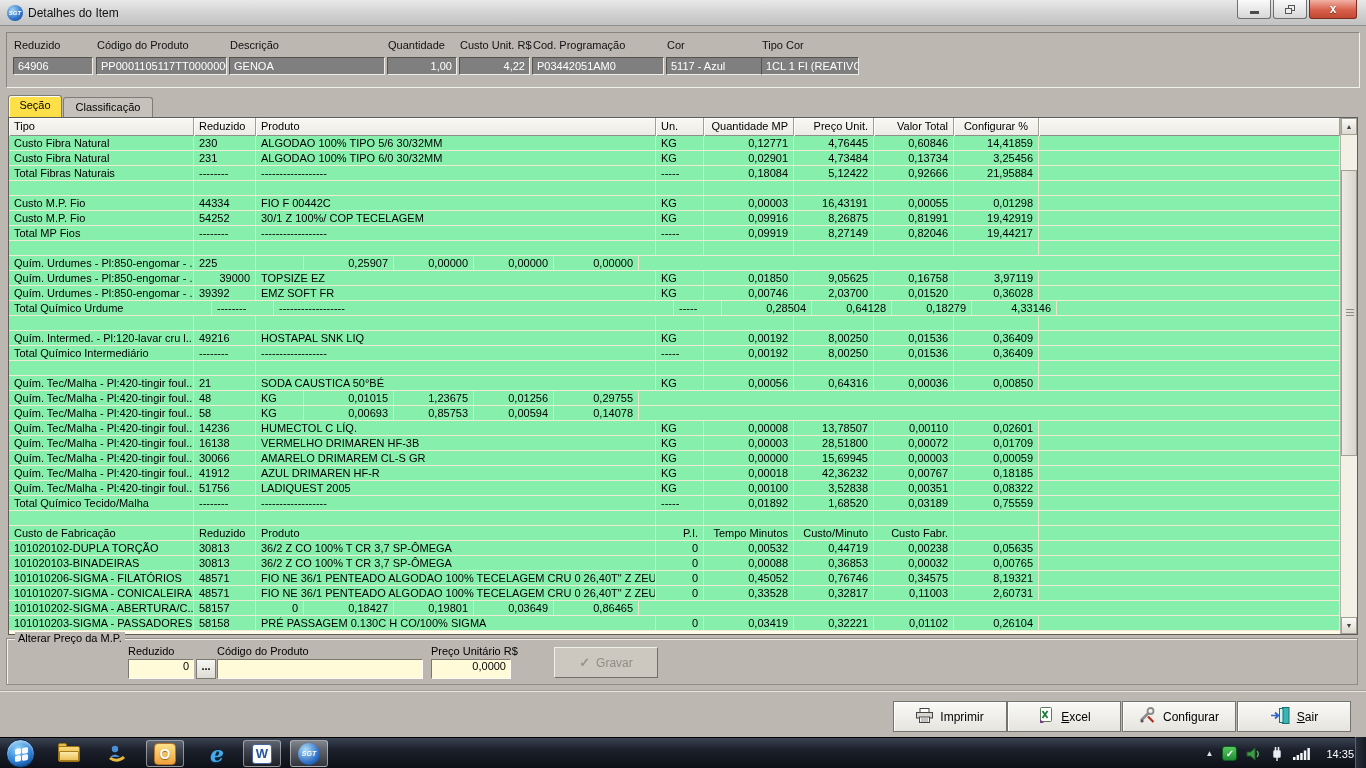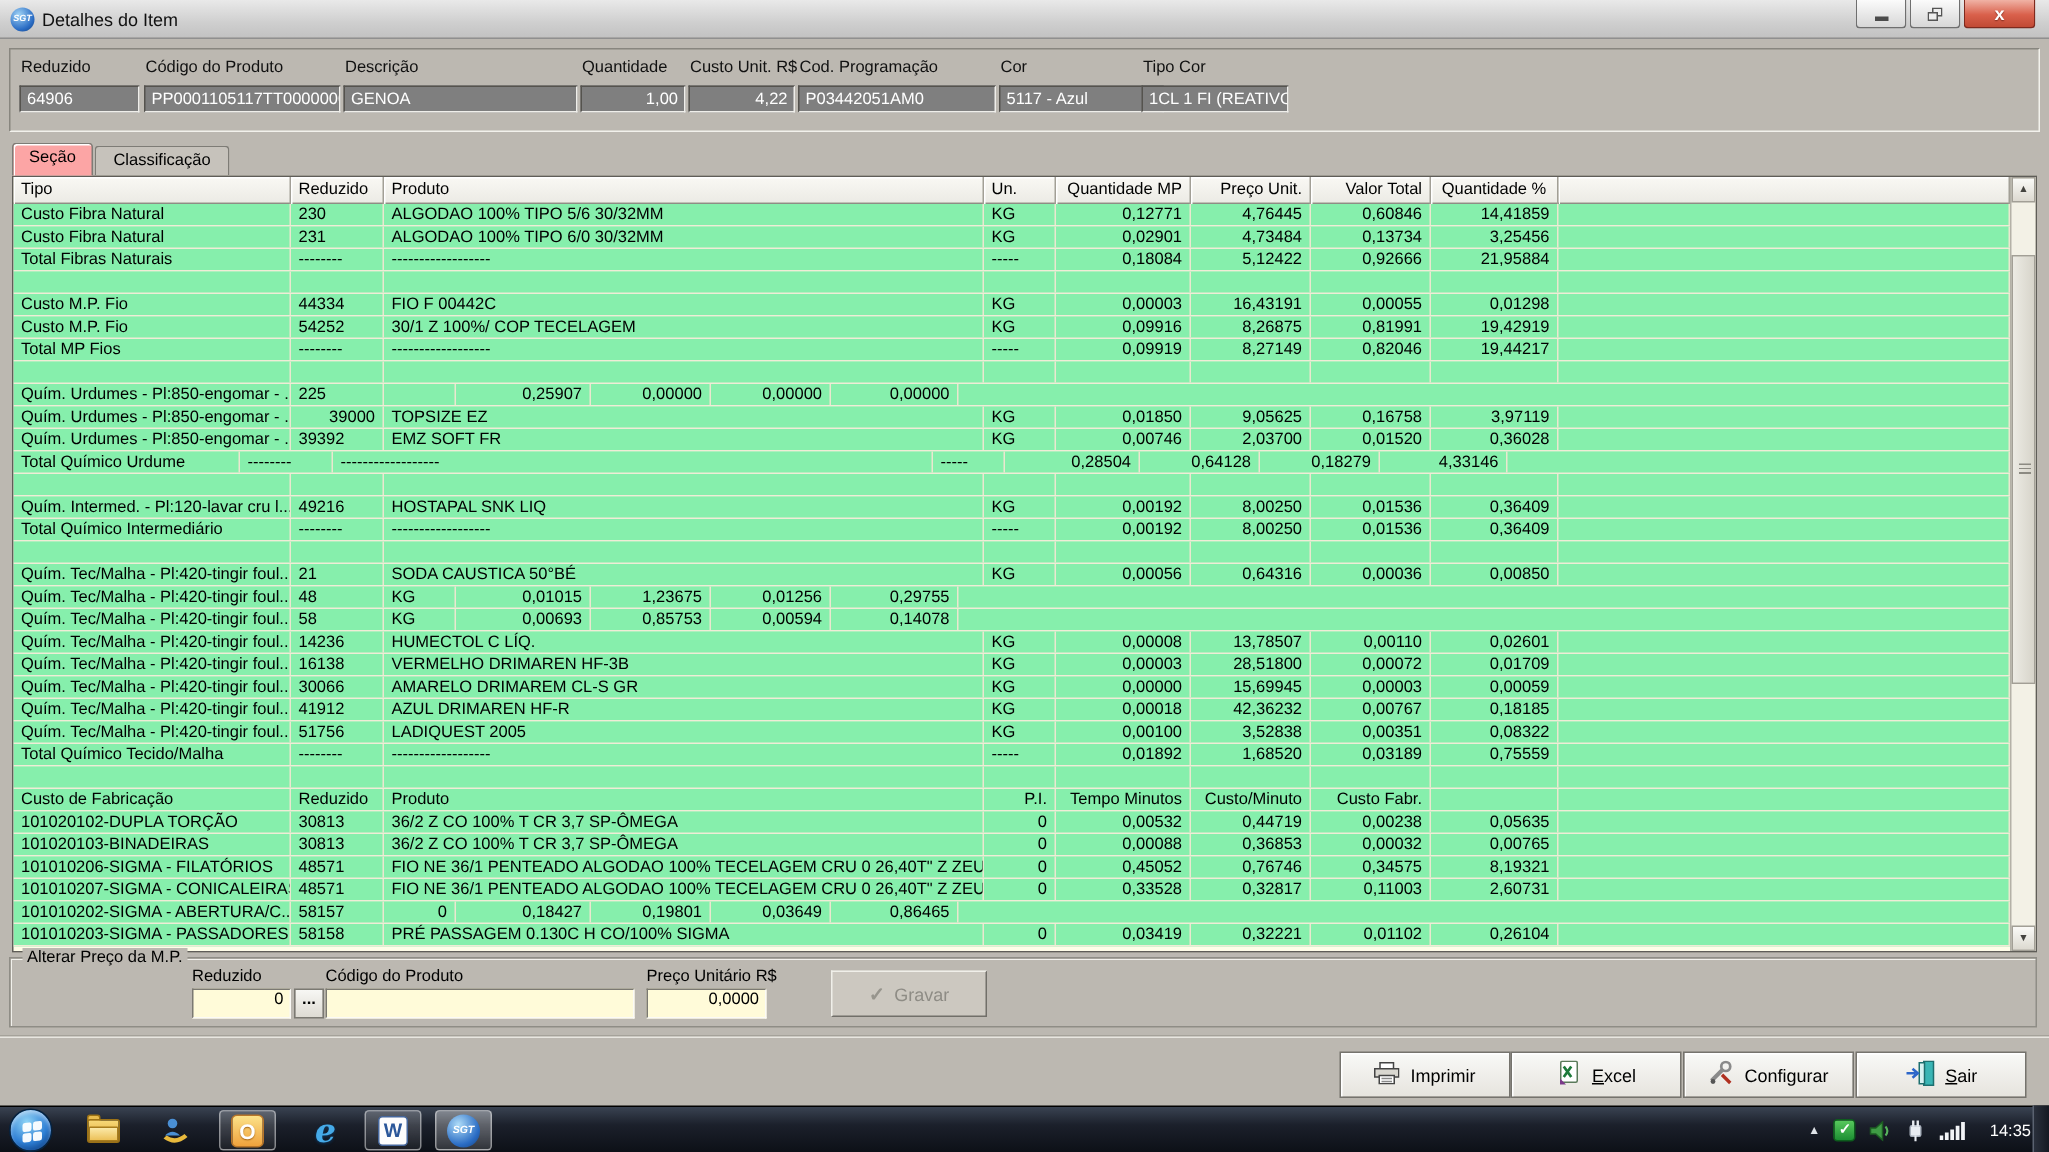--- a/index.html
+++ b/index.html
@@ -29,21 +29,21 @@
   .hf { position:absolute; }
   .hf-label { position:absolute; top:-18px; left:1px; white-space:nowrap; color:#111; }
   .hf-box { width:100%; height:18px; background:#7f7f7f; color:#fff; line-height:16px;
     border:1px solid; border-color:#55534e #efeeea #efeeea #55534e; padding:0 4px;
     overflow:hidden; white-space:nowrap; }
   .hf-box.right { text-align:right; }
 
   
   .tab { position:absolute; background:#c6c2bb; border:1px solid #7e7c76; border-bottom:none;
     border-radius:3px 3px 0 0; text-align:center; padding-top:3px; }
-  .tab.active { background:#fca5a5; box-shadow:inset 1px 1px 0 #fff; z-index:5; }
+  .tab.active { background:#fde047; box-shadow:inset 1px 1px 0 #fff; z-index:5; }
 
   
   .grid { position:absolute; left:8px; top:117px; width:1350px; height:518px;
     border:1px solid #5f5d58; background:#fffde8; overflow:hidden; }
   .grid-header { position:absolute; left:0; top:0; right:17px; height:18px; display:flex;
     background:linear-gradient(#f9f8f4,#ecebe5); border-bottom:1px solid #8f8d86; }
   .gh-cell { height:18px; line-height:17px; padding:0 5px; border-right:1px solid #a29f96;
     box-shadow:inset 1px 1px 0 #fff; overflow:hidden; white-space:nowrap; flex:none; }
   .grid-body { position:absolute; left:0; top:18px; right:17px; bottom:0; }
   .grid-row { display:flex; height:15px; border-bottom:1px solid #efecd6; background:#86efac; }
@@ -198,21 +198,21 @@
 
     <div class="grid">
       <div class="grid-header" id="grid-header">
           <div class="gh-cell" style="width: 185px;">Tipo</div>
           <div class="gh-cell" style="width: 62px;">Reduzido</div>
           <div class="gh-cell" style="width: 400px;">Produto</div>
           <div class="gh-cell" style="width: 48px;">Un.</div>
           <div class="gh-cell al-right" style="width: 90px;">Quantidade MP</div>
           <div class="gh-cell al-right" style="width: 80px;">Preço Unit.</div>
           <div class="gh-cell al-right" style="width: 80px;">Valor Total</div>
-          <div class="gh-cell al-center" style="width: 85px;">Quantidade %</div>
+          <div class="gh-cell al-center" style="width: 85px;">Configurar %</div>
           <div class="gh-cell" style="flex: 1 1 0%;"></div>
         </div>
       <div class="grid-body" id="grid-body">
           <div class="grid-row">
             <div class="gb-cell" style="width: 185px;">Custo Fibra Natural</div>
             <div class="gb-cell" style="width: 62px;">230</div>
             <div class="gb-cell" style="width: 400px;">ALGODAO 100% TIPO 5/6 30/32MM</div>
             <div class="gb-cell" style="width: 48px;">KG</div>
             <div class="gb-cell al-right" style="width: 90px;">0,12771</div>
             <div class="gb-cell al-right" style="width: 80px;">4,76445</div>
@@ -323,21 +323,21 @@
             <div class="gb-cell" style="width: 62px;">39392</div>
             <div class="gb-cell" style="width: 400px;">EMZ SOFT FR</div>
             <div class="gb-cell" style="width: 48px;">KG</div>
             <div class="gb-cell al-right" style="width: 90px;">0,00746</div>
             <div class="gb-cell al-right" style="width: 80px;">2,03700</div>
             <div class="gb-cell al-right" style="width: 80px;">0,01520</div>
             <div class="gb-cell al-right" style="width: 85px;">0,36028</div>
             <div class="gb-cell" style="flex: 1 1 0%;"></div>
           </div>
           <div class="grid-row">
-            <div class="gb-cell" style="width: 151px;">Total Químico Urdume</div>
+            <div class="gb-cell" style="width: 203px;">Total Químico Urdume</div>
             <div class="gb-cell" style="width: 62px;">--------</div>
             <div class="gb-cell" style="width: 400px;">------------------</div>
             <div class="gb-cell" style="width: 48px;">-----</div>
             <div class="gb-cell al-right" style="width: 90px;">0,28504</div>
             <div class="gb-cell al-right" style="width: 80px;">0,64128</div>
             <div class="gb-cell al-right" style="width: 80px;">0,18279</div>
             <div class="gb-cell al-right" style="width: 85px;">4,33146</div>
             <div class="gb-cell" style="flex: 1 1 0%;"></div>
           </div>
           <div class="grid-row">

